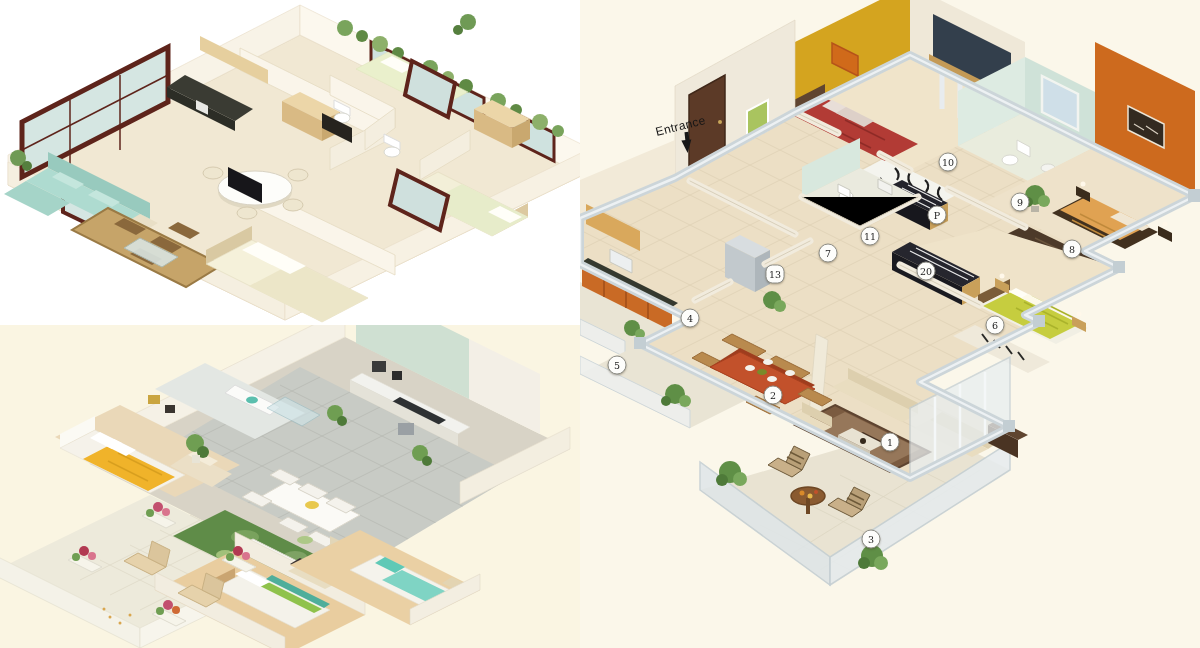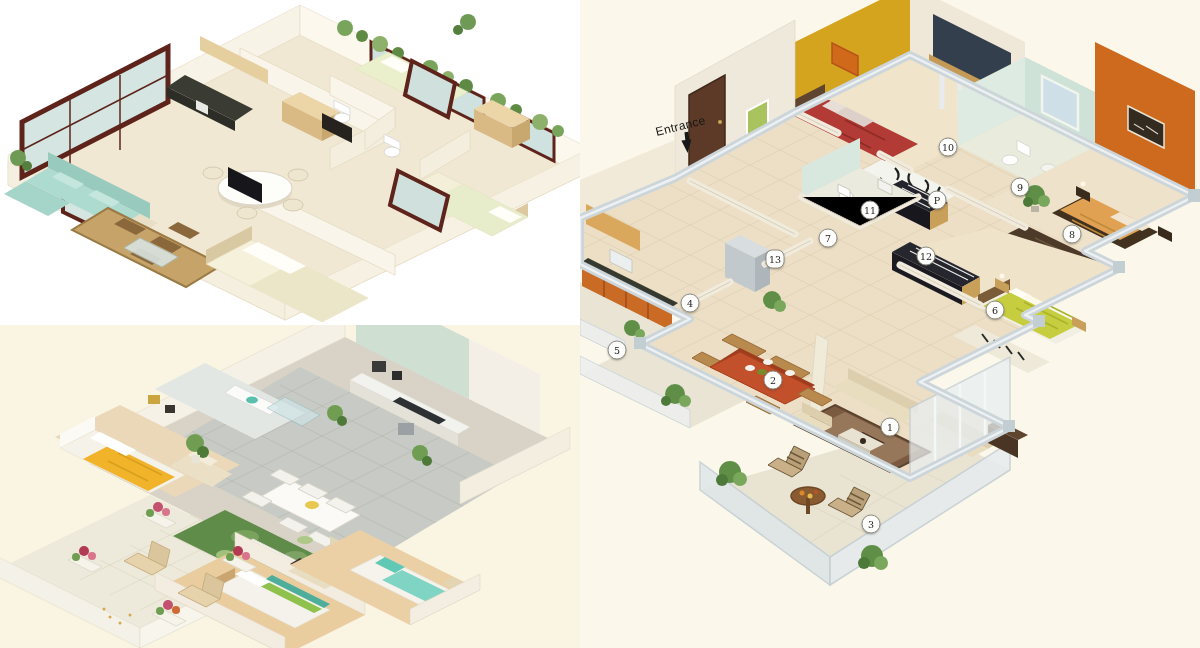--- a/index.html
+++ b/index.html
@@ -9,21 +9,21 @@
   .panel-tl{left:0;top:0;width:580px;height:325px;background:var(--panel-tl-bg,#ffffff);}
   .panel-bl{left:0;top:325px;width:580px;height:323px;background:var(--panel-bl-bg,#faf5e2);}
   .panel-r{left:580px;top:0;width:620px;height:648px;background:var(--panel-r-bg,#fbf7ea);}
   svg{display:block;}
   #markers{position:absolute;left:0;top:0;width:100%;height:100%;pointer-events:none;}
   .marker{
     position:absolute;width:17px;height:17px;border-radius:50%;
     background:#fdfdfb;border:1px solid #8f8f88;box-shadow:0 1px 2px rgba(60,50,30,.35);
     transform:translate(-50%,-50%);
     display:flex;align-items:center;justify-content:center;
-    font-family:"DejaVu Serif",serif;font-size:9.5px;color:#1c1c1c;line-height:1;
+    font-family:"DejaVu Serif",serif;font-size:9.5px;color:#1c1c1c;line-height:1;margin-top:15px;
   }
   .entrance{position:absolute;left:56px;top:116px;width:90px;text-align:center;}
   .entrance .lbl{
     display:inline-block;transform:rotate(-14deg);
     font-family:"Liberation Sans",sans-serif;font-size:12px;color:#161616;letter-spacing:.4px;
   }
   .entrance .arr{position:absolute;left:46px;top:24px;width:0;height:0;
     border-left:5px solid transparent;border-right:5px solid transparent;border-top:13px solid #171717;
     transform:rotate(-6deg);}
   .entrance .stem{position:absolute;left:49px;top:16px;width:4px;height:10px;background:#171717;transform:rotate(-6deg);}
@@ -570,20 +570,20 @@
         <span class="marker" style="left: 310px; top: 427px;">1</span>
         <span class="marker" style="left: 193px; top: 380px;">2</span>
         <span class="marker" style="left: 291px; top: 524px;">3</span>
         <span class="marker" style="left: 110px; top: 303px;">4</span>
         <span class="marker" style="left: 37px; top: 350px;">5</span>
         <span class="marker" style="left: 415px; top: 310px;">6</span>
         <span class="marker" style="left: 248px; top: 238px;">7</span>
         <span class="marker" style="left: 492px; top: 234px;">8</span>
         <span class="marker" style="left: 440px; top: 187px;">9</span>
         <span class="marker" style="left: 368px; top: 147px;">10</span>
-        <span class="marker" style="left: 290px; top: 210px;">11</span>
-        <span class="marker" style="left: 346px; top: 256px;">12</span>
+        <span class="marker" style="left: 290px; top: 221px;">11</span>
+        <span class="marker" style="left: 346px; top: 256px;">20</span>
         <span class="marker" style="left: 195px; top: 259px; border-radius: 7px;">13</span>
         <span class="marker" style="left: 357px; top: 200px;">P</span>
       </div>
   </section>
 
 </div>
 
 </body></html>

